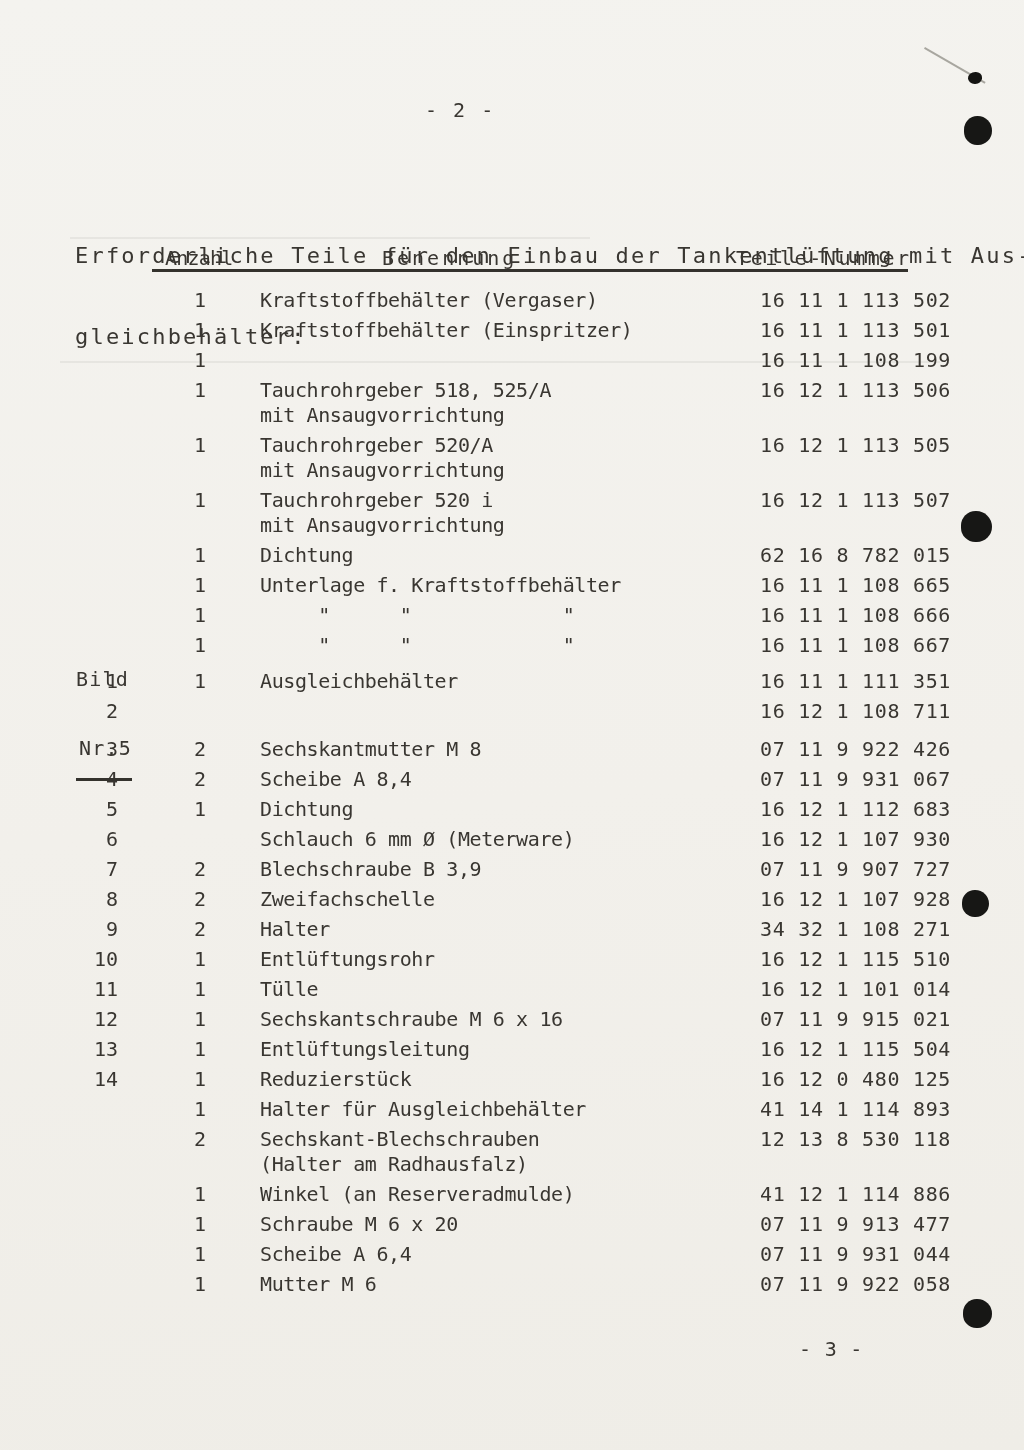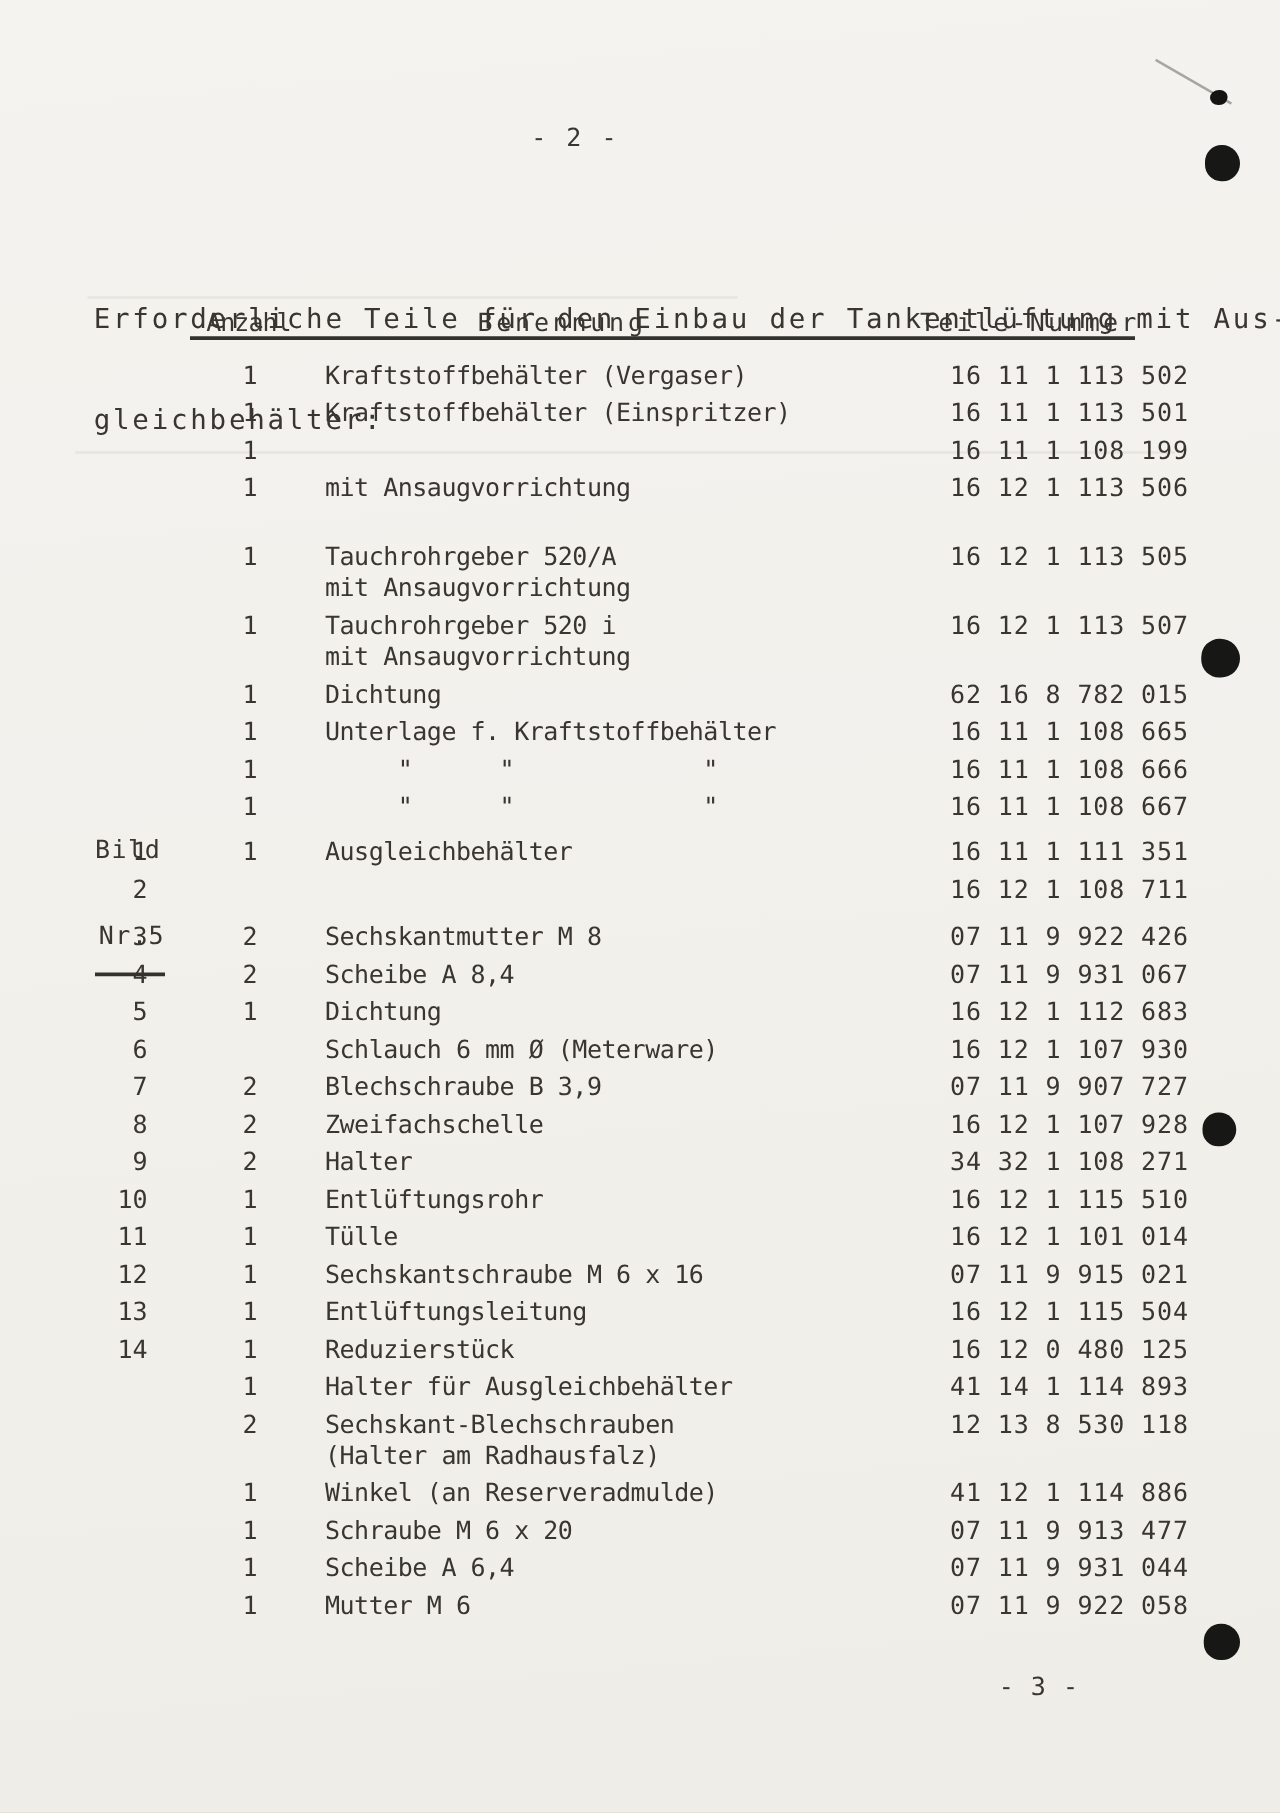--- a/index.html
+++ b/index.html
@@ -77,21 +77,21 @@
 
   <div class="row">
     <span class="c c-bild"></span>
     <span class="c c-anz">1</span>
     <span class="c c-num">16 11 1 108 199</span>
   </div>
 
   <div class="row d">
     <span class="c c-bild"></span>
     <span class="c c-anz">1</span>
-    <span class="c c-name"><span class="l2">mit Ansaugvorrichtung</span></span>
+    <span class="c c-name"><span class="l1">Tauchrohrgeber 518, 525/A</span><span class="l2">mit Ansaugvorrichtung</span></span>
     <span class="c c-num">16 12 1 113 506</span>
   </div>
 
   <div class="row d">
     <span class="c c-bild"></span>
     <span class="c c-anz">1</span>
     <span class="c c-name"><span class="l1">Tauchrohrgeber 520/A</span><span class="l2">mit Ansaugvorrichtung</span></span>
     <span class="c c-num">16 12 1 113 505</span>
   </div>
 

